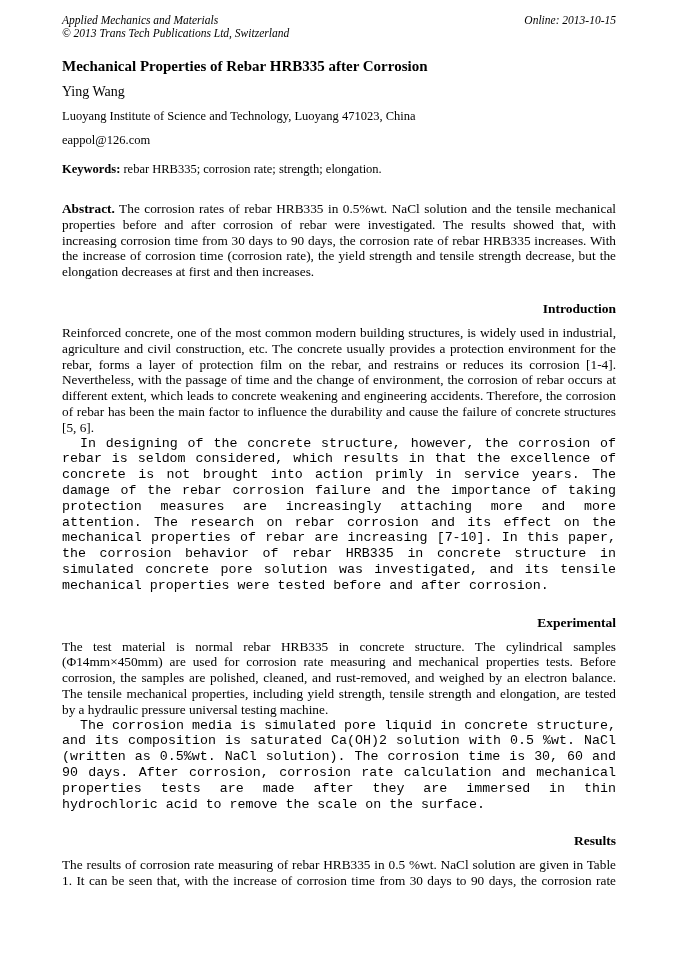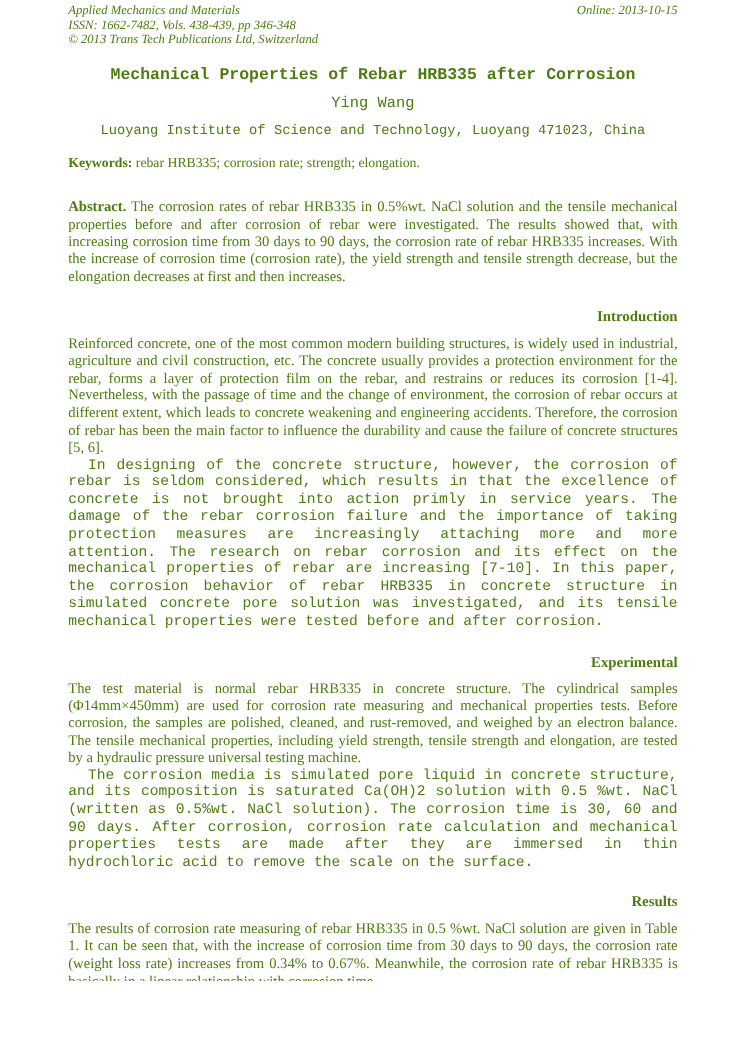--- a/index.html
+++ b/index.html
@@ -5,39 +5,39 @@
   html, body {
     margin: 0;
     padding: 0;
     background: #ffffff;
   }
   .page {
     position: relative;
     width: 678px;
     height: 892px;
     background: #ffffff;
-    color: #4d7c0f;
+    color: #000000;
     box-sizing: border-box;
-    padding: 4px 62px 0 62px;
+    padding: 14px 62px 0 62px;
     overflow: hidden;
   }
   
   .header-row {
     display: flex;
     justify-content: space-between;
     align-items: flex-start;
     font-family: "Liberation Serif", serif;
     font-style: italic;
     font-size: 11.5px;
     line-height: 13px;
   }
   .header-left div { white-space: nowrap; }
   .header-right { white-space: nowrap; }
   
-  .front { text-align: center; font-family: Liberation Mono, monospace; }
+  .front { font-family: Liberation Serif, serif; }
   .paper-title { font-size: 15px; font-weight: bold; margin-top: 17px; line-height: 18px; }
   .author-name { font-size: 14px; margin-top: 8px; line-height: 17px; }
   .affiliation { font-size: 12.5px; margin-top: 9px; line-height: 15px; }
   .email { font-size: 12.5px; margin-top: 9px; line-height: 15px; }
   
   .keywords {
     font-family: Liberation Serif, serif;
     font-size: 12.5px;
     line-height: 15px;
     margin-top: 14px;
@@ -72,30 +72,30 @@
   .equation sup { font-size: 9px; line-height: 0; }
 </style>
 </head>
 <body>
 
 <div class="page">
 
   <div class="header-row">
     <div class="header-left">
       <div>Applied Mechanics and Materials</div>
-      <div>ISSN: 1662-7482, Vols. 438-439, pp 346-348</div>
       <div>© 2013 Trans Tech Publications Ltd, Switzerland</div>
     </div>
     <div class="header-right">Online: 2013-10-15</div>
   </div>
 
   <div class="front">
     <div class="paper-title">Mechanical Properties of Rebar HRB335 after Corrosion</div>
     <div class="author-name">Ying Wang</div>
     <div class="affiliation">Luoyang Institute of Science and Technology, Luoyang 471023, China</div>
+    <div class="email">eappol@126.com</div>
   </div>
 
   <div class="keywords">
     <span class="kw-label">Keywords:</span>
     <span>rebar HRB335; corrosion rate; strength; elongation.</span>
   </div>
 
   <p class="body-text abstract">
     <span class="ab-label">Abstract.</span>
     <span>The corrosion rates of rebar HRB335 in 0.5%wt. NaCl solution and the tensile mechanical properties before and after corrosion of rebar were investigated. The results showed that, with increasing corrosion time from 30 days to 90 days, the corrosion rate of rebar HRB335 increases. With the increase of corrosion time (corrosion rate), the yield strength and tensile strength decrease, but the elongation decreases at first and then increases.</span>

